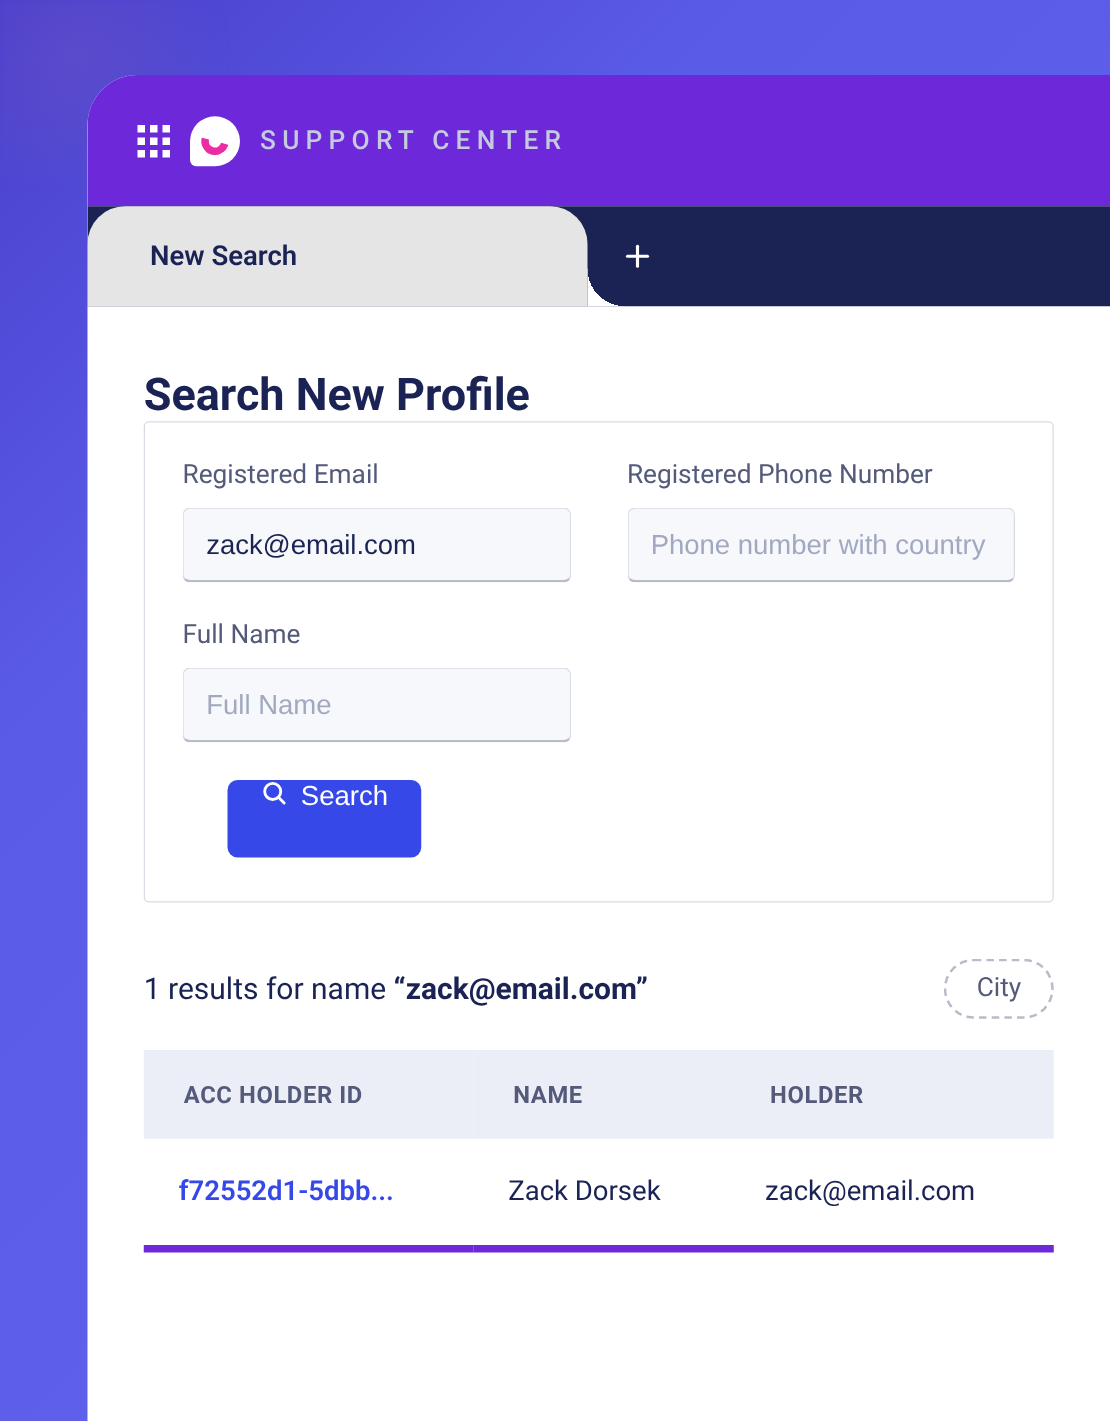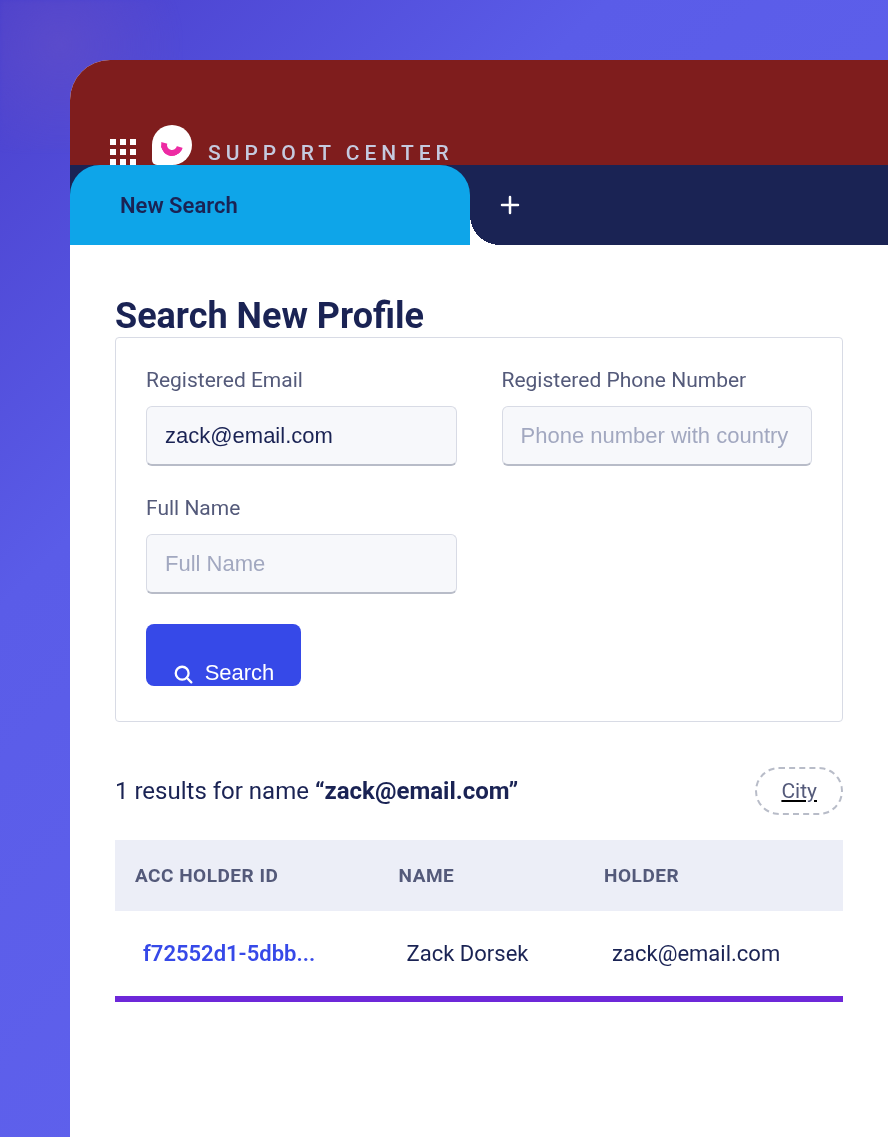--- a/index.html
+++ b/index.html
@@ -22,24 +22,24 @@
       position: absolute;
       top: 60px;
       left: 70px;
       right: 0;
       bottom: 0;
       background: #ffffff;
       border-top-left-radius: 40px;
       overflow: hidden;
     }
     .topbar {
-      background: #7f1d1d;
+      background: #6d28d9;
       height: 105px;
       display: flex;
-      align-items: flex-end;
+      align-items: center;
       padding: 0 40px;
       gap: 16px;
     }
     .apps-grid {
       display: grid;
       grid-template-columns: repeat(3, 6px);
       grid-template-rows: repeat(3, 6px);
       gap: 4px;
       cursor: pointer;
     }
@@ -70,21 +70,21 @@
       letter-spacing: 5px;
       font-weight: 500;
     }
     .tabbar {
       background: #1a2354;
       display: flex;
       align-items: stretch;
       height: 80px;
     }
     .tab {
-      background: #0ea5e9;
+      background: #e5e5e5;
       border-top-left-radius: 30px;
       border-top-right-radius: 30px;
       padding: 0 50px;
       display: flex;
       align-items: center;
       font-size: 22px;
       font-weight: 600;
       color: #1a2354;
       min-width: 400px;
       position: relative;
@@ -144,59 +144,59 @@
       grid-column: 1;
       background: #3649e8;
       color: #fff;
       border: none;
       border-radius: 8px;
       height: 62px;
       width: 155px;
       font-size: 22px;
       font-weight: 500;
       display: flex;
-      align-items: flex-end;
+      align-items: flex-start;
       justify-content: center;
       gap: 10px;
       cursor: pointer;
+      margin-left: 36px;
     }
     .results-bar {
       display: flex;
       align-items: center;
       justify-content: space-between;
       margin: 45px 0 25px 0;
       gap: 8px;
     }
     .results-text {
       font-size: 24px;
       color: #1a2354;
     }
     .results-text b { font-weight: 700; }
     .filter-chips {
       display: flex;
       gap: 16px;
-      text-decoration: underline;
     }
     .chip {
       border: 2px dashed #b8bcc8;
       border-radius: 999px;
       padding: 10px 24px;
       font-size: 21px;
       color: #545a7a;
       cursor: pointer;
       white-space: nowrap;
     }
     .results-table {
       width: 100%;
       border-collapse: collapse;
     }
     .results-table thead th {
       background: #eceef7;
       text-align: left;
-      padding: 24px 20px;
+      padding: 24px 32px;
       font-size: 19px;
       font-weight: 700;
       color: #545a7a;
       letter-spacing: 0.5px;
     }
     .results-table tbody td {
       padding: 30px 28px;
       font-size: 22px;
       color: #1a2354;
       border-bottom: 6px solid #6d28d9;

